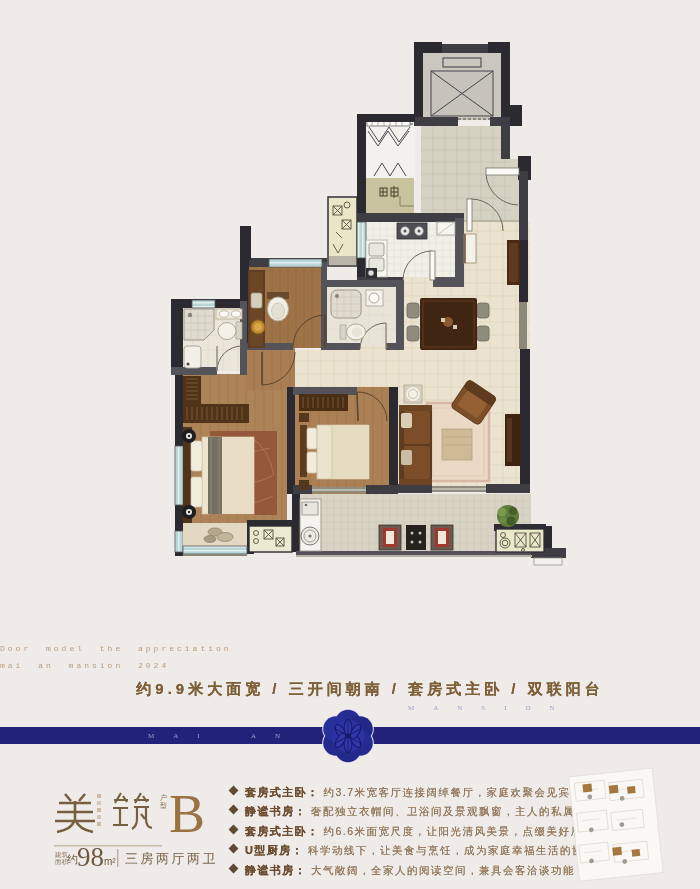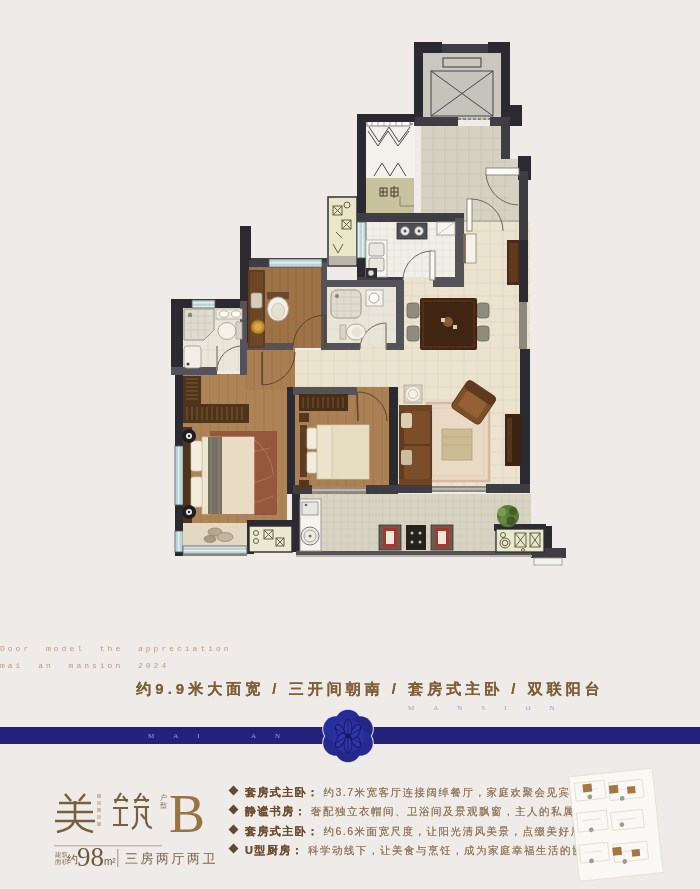--- a/index.html
+++ b/index.html
@@ -568,20 +568,21 @@
 </svg>
 
 <div class="bullet-row" style="top:782px;"><span class="dia"></span><span class="lab">套房式主卧：</span><span class="des">约3.7米宽客厅连接阔绰餐厅，家庭欢聚会见宾朋皆从容</span></div>
 
 <div class="bullet-row" style="top:801px;"><span class="dia"></span><span class="lab">静谧书房：</span><span class="des">奢配独立衣帽间、卫浴间及景观飘窗，主人的私属疆域</span></div>
 
 <div class="bullet-row" style="top:821px;"><span class="dia"></span><span class="lab">套房式主卧：</span><span class="des">约6.6米面宽尺度，让阳光清风美景，点缀美好居住心境</span></div>
 
 <div class="bullet-row" style="top:840px;"><span class="dia"></span><span class="lab">U型厨房：</span><span class="des">科学动线下，让美食与烹饪，成为家庭幸福生活的协奏曲</span></div>
 
+<div class="bullet-row" style="top:860px;"><span class="dia"></span><span class="lab">静谧书房：</span><span class="des">大气敞阔，全家人的阅读空间，兼具会客洽谈功能</span></div>
 
 <svg class="abs" style="left:558px;top:763px" width="120" height="126" viewBox="0 0 120 126">
 <g transform="rotate(-6 60 63)">
 
 <rect x="16" y="9" width="84" height="105" fill="#faf8f4" stroke="#e4ded4" stroke-width="0.8"></rect>
 <g fill="none" stroke="#ddd6ca" stroke-width="0.7">
 <rect x="21" y="16" width="30" height="18"></rect>
 <rect x="55" y="19" width="34" height="18"></rect>
 <rect x="20" y="46" width="30" height="19"></rect>
 <rect x="54" y="49" width="32" height="18"></rect>

